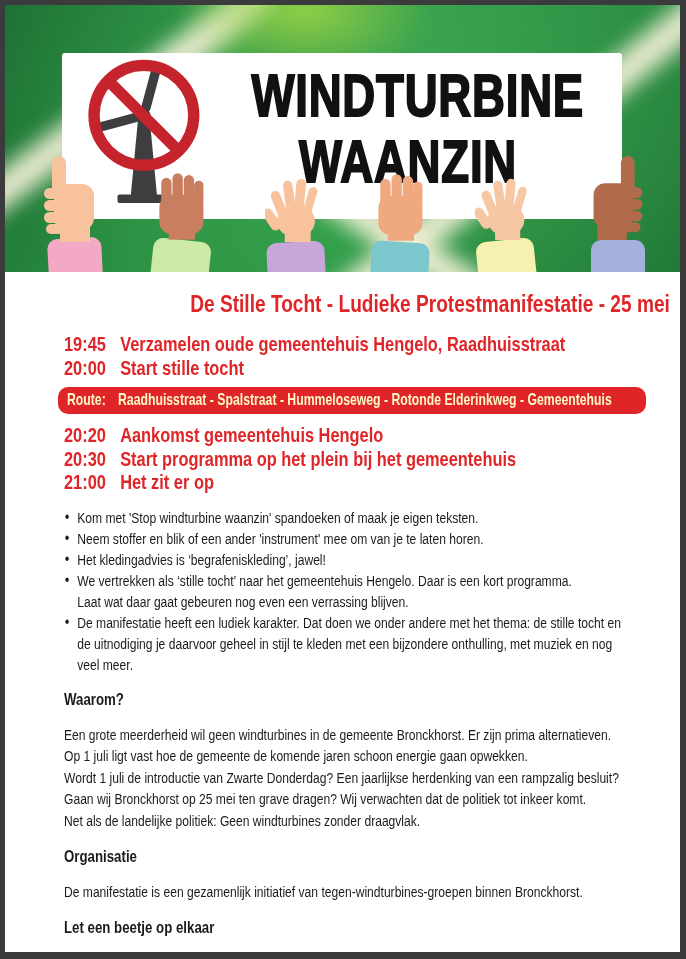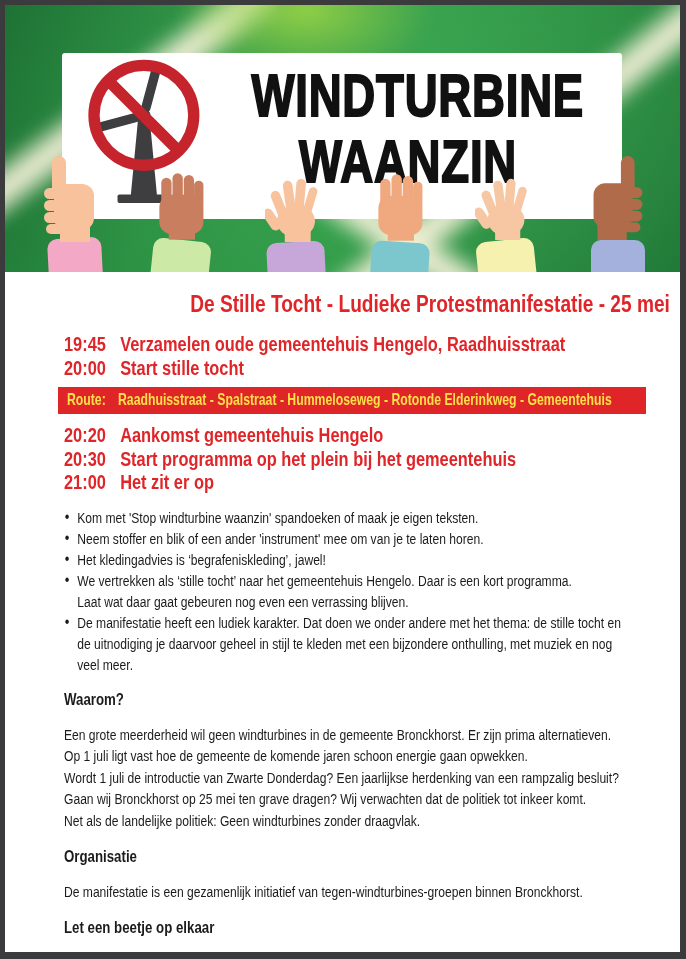--- a/index.html
+++ b/index.html
@@ -64,22 +64,22 @@
   .title{
     margin:17px 0 0 0;font-size:24.5px;line-height:30px;font-weight:bold;color:#e02529;
     white-space:nowrap;
   }
   .sched{margin-top:13px;font-weight:bold;color:#e02529;font-size:21px;line-height:23.5px;}
   .s-row{display:flex;}
   .s-time{flex:none;width:58px;}
   .s-text{margin-left:14px;white-space:nowrap;}
 
   .route{
-    margin:8px 0 0 -6px;width:588px;background:#e02529;color:#fde047;
-    padding:3px 0 5px 9px;height:27px;
+    margin:8px 0 0 -6px;width:588px;background:#e02529;color:#fef9c3;
+    padding:3px 0 5px 9px;height:27px;border-radius:10px;
   }
   .route-inner{
     display:inline-block;white-space:nowrap;font-weight:bold;font-size:17px;line-height:19px;
     transform:scaleX(.72);transform-origin:0 0;
   }
   .route-label{margin-right:17px;}
 
   .sched2{margin-top:9px;}
 
   .bullets{margin-top:13px;font-size:15.5px;line-height:21px;}

